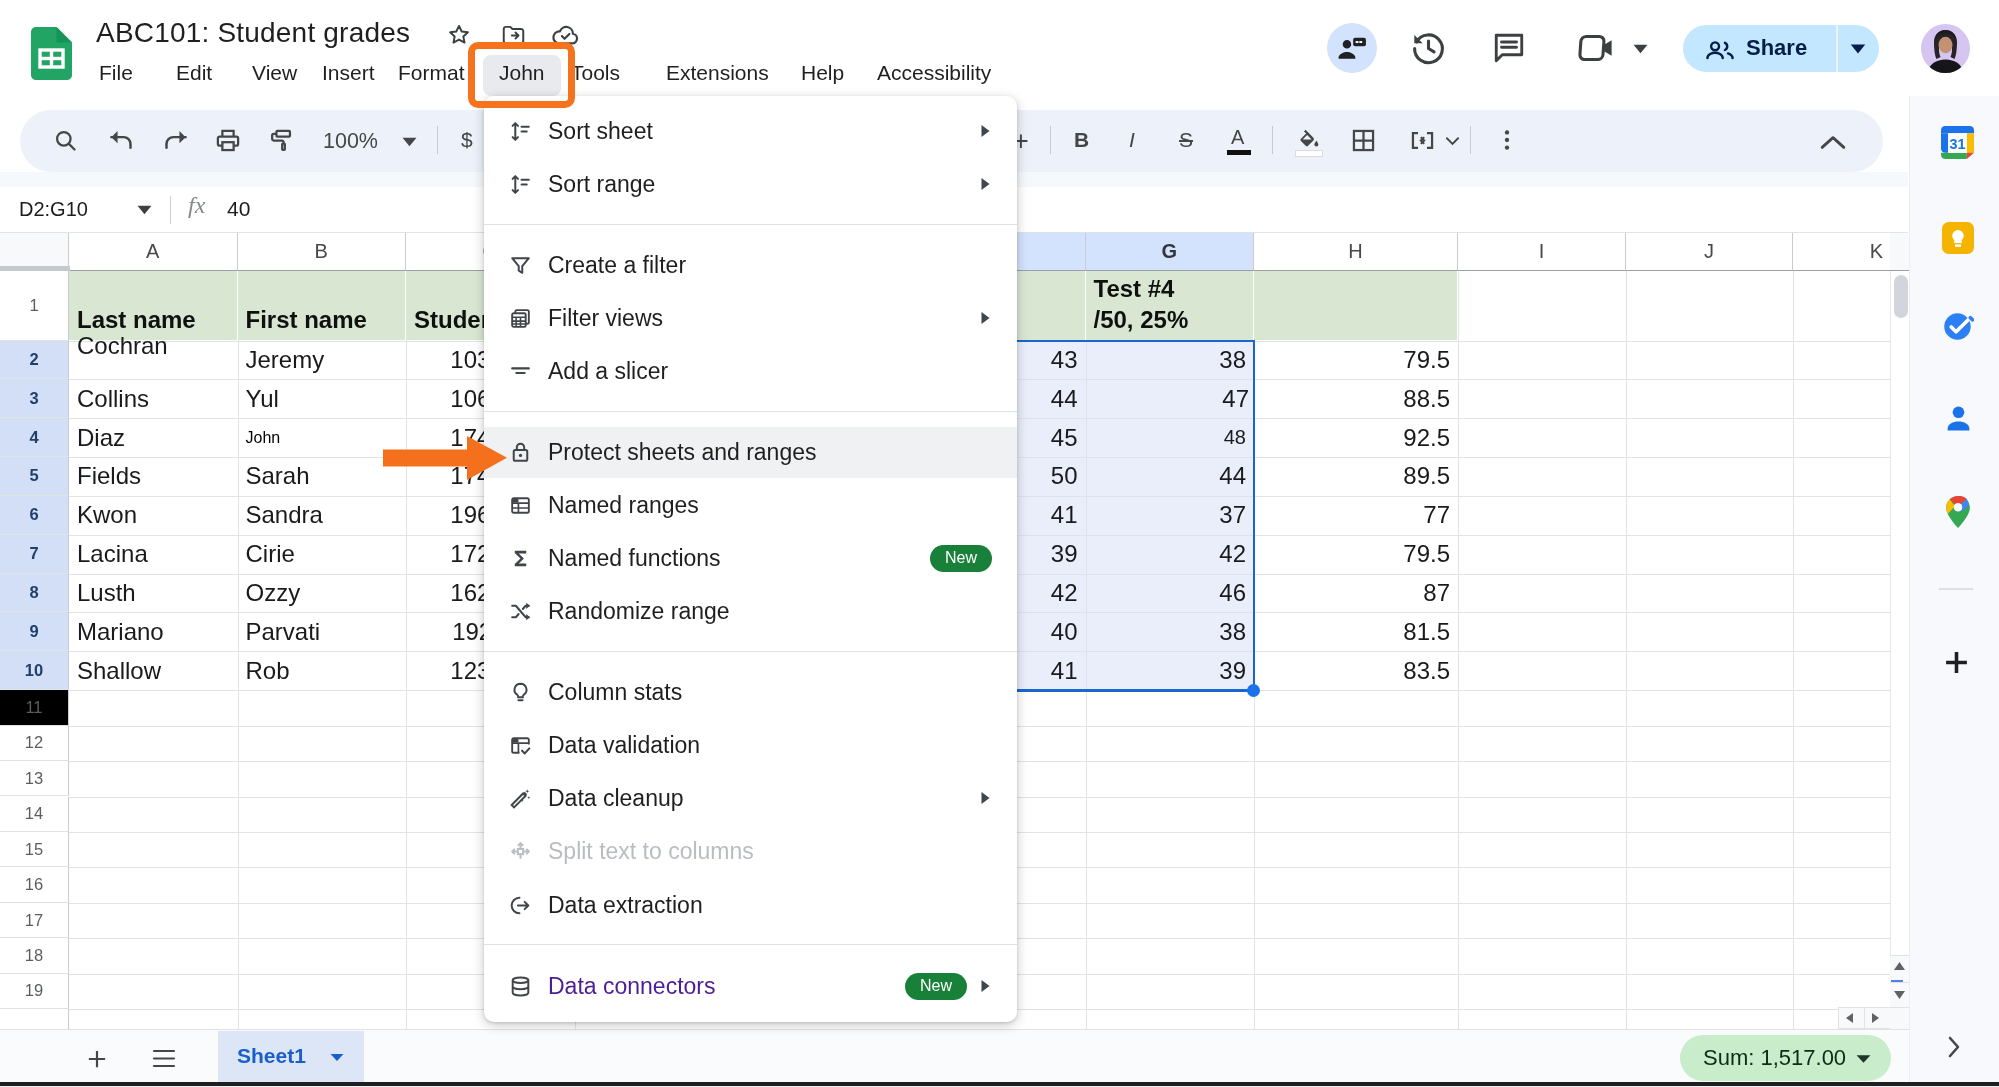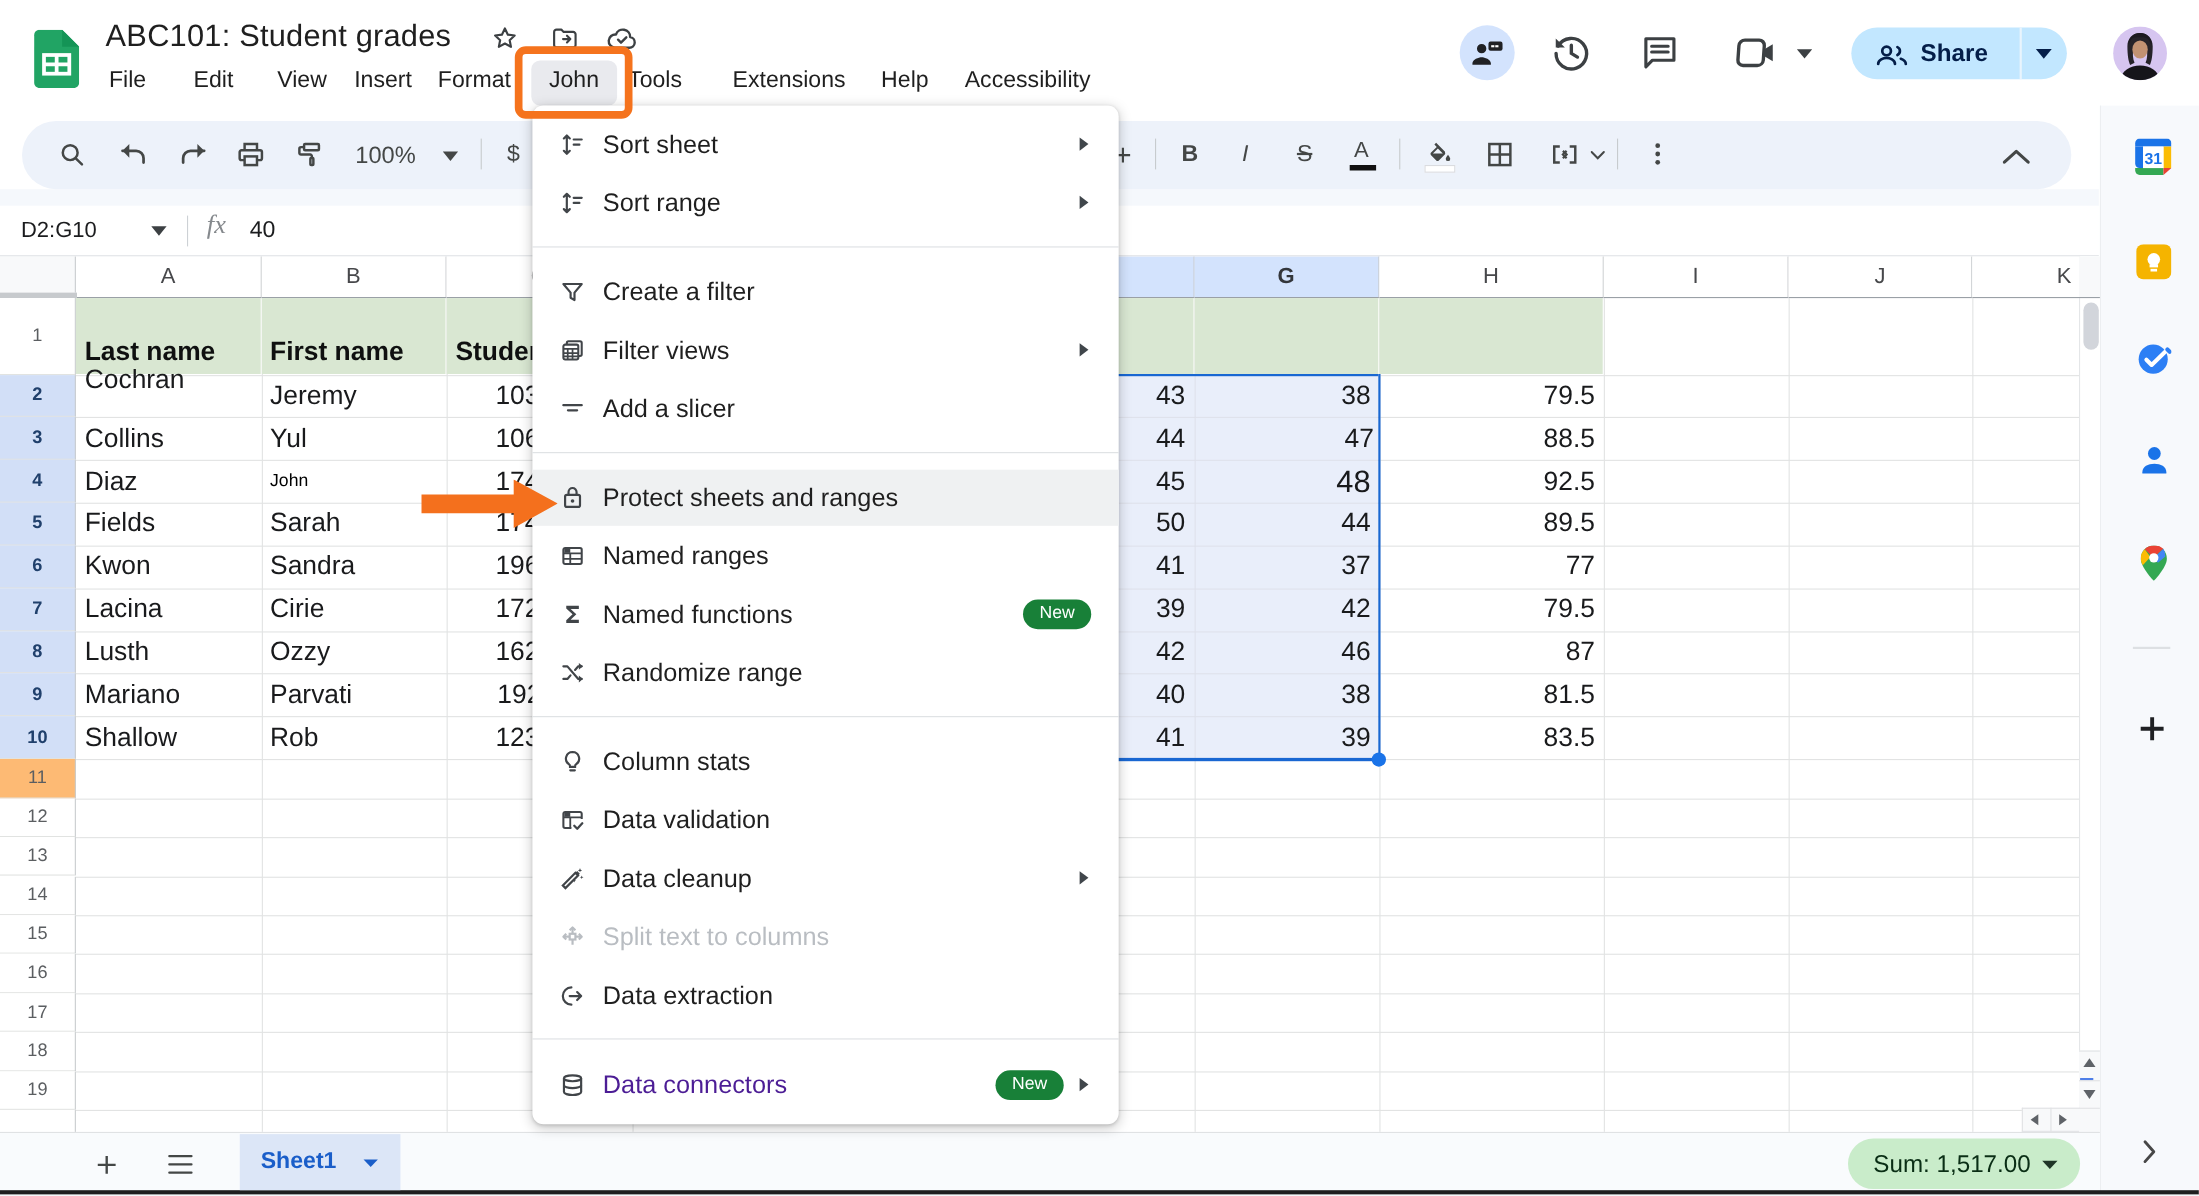--- a/index.html
+++ b/index.html
@@ -24,21 +24,21 @@
 <div class="ab ctr" style="left:0;top:38.0px;width:69px;height:69.5px;background:#ffffff;border-right:1px solid #c9cccf;border-bottom:1px solid #e1e3e1;box-sizing:border-box;font-size:16.5px;color:#5b5e61;font-weight:400">1</div>
 <div class="ab ctr" style="left:0;top:107.5px;width:69px;height:38.85000000000002px;background:#d2dff7;border-right:1px solid #c9cccf;border-bottom:1px solid #e1e3e1;box-sizing:border-box;font-size:16.5px;color:#20406c;font-weight:700">2</div>
 <div class="ab ctr" style="left:0;top:146.35000000000002px;width:69px;height:38.85000000000002px;background:#d2dff7;border-right:1px solid #c9cccf;border-bottom:1px solid #e1e3e1;box-sizing:border-box;font-size:16.5px;color:#20406c;font-weight:700">3</div>
 <div class="ab ctr" style="left:0;top:185.2px;width:69px;height:38.85000000000002px;background:#d2dff7;border-right:1px solid #c9cccf;border-bottom:1px solid #e1e3e1;box-sizing:border-box;font-size:16.5px;color:#20406c;font-weight:700">4</div>
 <div class="ab ctr" style="left:0;top:224.05px;width:69px;height:38.85000000000002px;background:#d2dff7;border-right:1px solid #c9cccf;border-bottom:1px solid #e1e3e1;box-sizing:border-box;font-size:16.5px;color:#20406c;font-weight:700">5</div>
 <div class="ab ctr" style="left:0;top:262.9px;width:69px;height:38.85000000000002px;background:#d2dff7;border-right:1px solid #c9cccf;border-bottom:1px solid #e1e3e1;box-sizing:border-box;font-size:16.5px;color:#20406c;font-weight:700">6</div>
 <div class="ab ctr" style="left:0;top:301.75px;width:69px;height:38.85000000000002px;background:#d2dff7;border-right:1px solid #c9cccf;border-bottom:1px solid #e1e3e1;box-sizing:border-box;font-size:16.5px;color:#20406c;font-weight:700">7</div>
 <div class="ab ctr" style="left:0;top:340.6px;width:69px;height:38.85000000000002px;background:#d2dff7;border-right:1px solid #c9cccf;border-bottom:1px solid #e1e3e1;box-sizing:border-box;font-size:16.5px;color:#20406c;font-weight:700">8</div>
 <div class="ab ctr" style="left:0;top:379.45000000000005px;width:69px;height:38.85000000000002px;background:#d2dff7;border-right:1px solid #c9cccf;border-bottom:1px solid #e1e3e1;box-sizing:border-box;font-size:16.5px;color:#20406c;font-weight:700">9</div>
 <div class="ab ctr" style="left:0;top:418.29999999999995px;width:69px;height:38.85000000000002px;background:#d2dff7;border-right:1px solid #c9cccf;border-bottom:1px solid #e1e3e1;box-sizing:border-box;font-size:16.5px;color:#20406c;font-weight:700">10</div>
-<div class="ab ctr" style="left:0;top:457.1500000000001px;width:69px;height:35.450000000000045px;background:#fdba74;border-right:1px solid #c9cccf;border-bottom:1px solid #e1e3e1;box-sizing:border-box;font-size:16.5px;color:#5b5e61;font-weight:400">11</div>
+<div class="ab ctr" style="left:0;top:457.1500000000001px;width:69px;height:35.450000000000045px;background:#000000;border-right:1px solid #c9cccf;border-bottom:1px solid #e1e3e1;box-sizing:border-box;font-size:16.5px;color:#5b5e61;font-weight:400">11</div>
 <div class="ab ctr" style="left:0;top:492.60000000000014px;width:69px;height:35.450000000000045px;background:#ffffff;border-right:1px solid #c9cccf;border-bottom:1px solid #e1e3e1;box-sizing:border-box;font-size:16.5px;color:#5b5e61;font-weight:400">12</div>
 <div class="ab ctr" style="left:0;top:528.0500000000001px;width:69px;height:35.450000000000045px;background:#ffffff;border-right:1px solid #c9cccf;border-bottom:1px solid #e1e3e1;box-sizing:border-box;font-size:16.5px;color:#5b5e61;font-weight:400">13</div>
 <div class="ab ctr" style="left:0;top:563.5000000000001px;width:69px;height:35.450000000000045px;background:#ffffff;border-right:1px solid #c9cccf;border-bottom:1px solid #e1e3e1;box-sizing:border-box;font-size:16.5px;color:#5b5e61;font-weight:400">14</div>
 <div class="ab ctr" style="left:0;top:598.95px;width:69px;height:35.450000000000045px;background:#ffffff;border-right:1px solid #c9cccf;border-bottom:1px solid #e1e3e1;box-sizing:border-box;font-size:16.5px;color:#5b5e61;font-weight:400">15</div>
 <div class="ab ctr" style="left:0;top:634.4000000000001px;width:69px;height:35.450000000000045px;background:#ffffff;border-right:1px solid #c9cccf;border-bottom:1px solid #e1e3e1;box-sizing:border-box;font-size:16.5px;color:#5b5e61;font-weight:400">16</div>
 <div class="ab ctr" style="left:0;top:669.8500000000001px;width:69px;height:35.450000000000045px;background:#ffffff;border-right:1px solid #c9cccf;border-bottom:1px solid #e1e3e1;box-sizing:border-box;font-size:16.5px;color:#5b5e61;font-weight:400">17</div>
 <div class="ab ctr" style="left:0;top:705.3000000000002px;width:69px;height:35.450000000000045px;background:#ffffff;border-right:1px solid #c9cccf;border-bottom:1px solid #e1e3e1;box-sizing:border-box;font-size:16.5px;color:#5b5e61;font-weight:400">18</div>
 <div class="ab ctr" style="left:0;top:740.7500000000001px;width:69px;height:35.450000000000045px;background:#ffffff;border-right:1px solid #c9cccf;border-bottom:1px solid #e1e3e1;box-sizing:border-box;font-size:16.5px;color:#5b5e61;font-weight:400">19</div>
 <div class="ab ctr" style="left:0;top:776.2px;width:69px;height:35.450000000000045px;background:#ffffff;border-right:1px solid #c9cccf;border-bottom:1px solid #e1e3e1;box-sizing:border-box;font-size:16.5px;color:#5b5e61;font-weight:400"></div>
 <div class="ab" style="left:237.5px;top:38.0px;width:1px;height:757.5px;background:#e2e3e3"></div>
@@ -82,37 +82,39 @@
 <div class="ab" style="left:917px;top:224.05px;width:337.0px;height:1px;background:#dfe2ec"></div>
 <div class="ab" style="left:917px;top:262.90000000000003px;width:337.0px;height:1px;background:#dfe2ec"></div>
 <div class="ab" style="left:917px;top:301.75px;width:337.0px;height:1px;background:#dfe2ec"></div>
 <div class="ab" style="left:917px;top:340.6px;width:337.0px;height:1px;background:#dfe2ec"></div>
 <div class="ab" style="left:917px;top:379.45000000000005px;width:337.0px;height:1px;background:#dfe2ec"></div>
 <div class="ab" style="left:917px;top:418.30000000000007px;width:337.0px;height:1px;background:#dfe2ec"></div>
 <div class="ab" style="left:1085.5px;top:107.5px;width:1px;height:349.65px;background:#dfe2ec"></div>
 <div class="ab" style="left:69px;top:38.0px;width:152.5px;height:63.5px;display:flex;align-items:flex-end;justify-content:flex-start;padding-left:8px;font-weight:700;font-size:24px;color:#0f1010;white-space:pre;line-height:31px">Last name</div>
 <div class="ab" style="left:237.5px;top:38.0px;width:152.5px;height:63.5px;display:flex;align-items:flex-end;justify-content:flex-start;padding-left:8px;font-weight:700;font-size:24px;color:#0f1010;white-space:pre;line-height:31px">First name</div>
 <div class="ab" style="left:406px;top:38.0px;width:152.5px;height:63.5px;display:flex;align-items:flex-end;justify-content:flex-start;padding-left:8px;font-weight:700;font-size:24px;color:#0f1010;white-space:pre;line-height:31px">Student ID</div>
+<div class="ab" style="left:1085.5px;top:38.0px;width:152.5px;height:63.5px;display:flex;align-items:flex-end;justify-content:flex-start;padding-left:8px;font-weight:700;font-size:24px;color:#0f1010;white-space:pre;line-height:31px">Test #4
+/50, 25%</div>
 <div class="ab" style="left:69px;top:94px;width:160.5px;height:38.85000000000002px;display:flex;align-items:center;justify-content:flex-start;padding-left:8px;padding-right:0px;font-size:24px;color:#191a1c">Cochran</div>
 <div class="ab" style="left:237.5px;top:107.5px;width:160.5px;height:38.85000000000002px;display:flex;align-items:center;justify-content:flex-start;padding-left:8px;padding-right:0px;font-size:24px;color:#191a1c">Jeremy</div>
 <div class="ab" style="left:406px;top:107.5px;width:164.5px;height:38.85000000000002px;display:flex;align-items:center;justify-content:flex-end;padding-left:0px;padding-right:8px;font-size:24px;color:#191a1c">103475789</div>
 <div class="ab" style="left:917px;top:107.5px;width:160.5px;height:38.85000000000002px;display:flex;align-items:center;justify-content:flex-end;padding-left:0px;padding-right:8px;font-size:24px;color:#191a1c">43</div>
 <div class="ab" style="left:1085.5px;top:107.5px;width:160.5px;height:38.85000000000002px;display:flex;align-items:center;justify-content:flex-end;padding-left:0px;padding-right:8px;font-size:24px;color:#191a1c">38</div>
 <div class="ab" style="left:1254px;top:107.5px;width:196px;height:38.85000000000002px;display:flex;align-items:center;justify-content:flex-end;padding-left:0px;padding-right:8px;font-size:24px;color:#191a1c">79.5</div>
 <div class="ab" style="left:69px;top:146.35000000000002px;width:160.5px;height:38.85000000000002px;display:flex;align-items:center;justify-content:flex-start;padding-left:8px;padding-right:0px;font-size:24px;color:#191a1c">Collins</div>
 <div class="ab" style="left:237.5px;top:146.35000000000002px;width:160.5px;height:38.85000000000002px;display:flex;align-items:center;justify-content:flex-start;padding-left:8px;padding-right:0px;font-size:24px;color:#191a1c">Yul</div>
 <div class="ab" style="left:406px;top:146.35000000000002px;width:164.5px;height:38.85000000000002px;display:flex;align-items:center;justify-content:flex-end;padding-left:0px;padding-right:8px;font-size:24px;color:#191a1c">106429910</div>
 <div class="ab" style="left:917px;top:146.35000000000002px;width:160.5px;height:38.85000000000002px;display:flex;align-items:center;justify-content:flex-end;padding-left:0px;padding-right:8px;font-size:24px;color:#191a1c">44</div>
 <div class="ab" style="left:1085.5px;top:146.35000000000002px;width:160.5px;height:38.85000000000002px;display:flex;align-items:center;justify-content:flex-end;padding-left:3px;padding-right:8px;font-size:24px;color:#191a1c">47</div>
 <div class="ab" style="left:1254px;top:146.35000000000002px;width:196px;height:38.85000000000002px;display:flex;align-items:center;justify-content:flex-end;padding-left:0px;padding-right:8px;font-size:24px;color:#191a1c">88.5</div>
 <div class="ab" style="left:69px;top:185.2px;width:160.5px;height:38.85000000000002px;display:flex;align-items:center;justify-content:flex-start;padding-left:8px;padding-right:0px;font-size:24px;color:#191a1c">Diaz</div>
 <div class="ab" style="left:237.5px;top:185.2px;width:160.5px;height:38.85000000000002px;display:flex;align-items:center;justify-content:flex-start;padding-left:8px;padding-right:0px;font-size:16px;color:#000000">John</div>
 <div class="ab" style="left:406px;top:185.2px;width:164.5px;height:38.85000000000002px;display:flex;align-items:center;justify-content:flex-end;padding-left:0px;padding-right:8px;font-size:24px;color:#191a1c">174498510</div>
 <div class="ab" style="left:917px;top:185.2px;width:160.5px;height:38.85000000000002px;display:flex;align-items:center;justify-content:flex-end;padding-left:0px;padding-right:8px;font-size:24px;color:#191a1c">45</div>
-<div class="ab" style="left:1085.5px;top:185.2px;width:160.5px;height:38.85000000000002px;display:flex;align-items:center;justify-content:flex-end;padding-left:0px;padding-right:2px;font-size:28px;color:#191a1c">48</div>
+<div class="ab" style="left:1085.5px;top:185.2px;width:160.5px;height:38.85000000000002px;display:flex;align-items:center;justify-content:flex-end;padding-left:0px;padding-right:2px;font-size:20px;color:#191a1c">48</div>
 <div class="ab" style="left:1254px;top:185.2px;width:196px;height:38.85000000000002px;display:flex;align-items:center;justify-content:flex-end;padding-left:0px;padding-right:8px;font-size:24px;color:#191a1c">92.5</div>
 <div class="ab" style="left:69px;top:224.05px;width:160.5px;height:38.85000000000002px;display:flex;align-items:center;justify-content:flex-start;padding-left:8px;padding-right:0px;font-size:24px;color:#191a1c">Fields</div>
 <div class="ab" style="left:237.5px;top:224.05px;width:160.5px;height:38.85000000000002px;display:flex;align-items:center;justify-content:flex-start;padding-left:8px;padding-right:0px;font-size:24px;color:#191a1c">Sarah</div>
 <div class="ab" style="left:406px;top:224.05px;width:164.5px;height:38.85000000000002px;display:flex;align-items:center;justify-content:flex-end;padding-left:0px;padding-right:8px;font-size:24px;color:#191a1c">174600810</div>
 <div class="ab" style="left:917px;top:224.05px;width:160.5px;height:38.85000000000002px;display:flex;align-items:center;justify-content:flex-end;padding-left:0px;padding-right:8px;font-size:24px;color:#191a1c">50</div>
 <div class="ab" style="left:1085.5px;top:224.05px;width:160.5px;height:38.85000000000002px;display:flex;align-items:center;justify-content:flex-end;padding-left:0px;padding-right:8px;font-size:24px;color:#191a1c">44</div>
 <div class="ab" style="left:1254px;top:224.05px;width:196px;height:38.85000000000002px;display:flex;align-items:center;justify-content:flex-end;padding-left:0px;padding-right:8px;font-size:24px;color:#191a1c">89.5</div>
 <div class="ab" style="left:69px;top:262.9px;width:160.5px;height:38.85000000000002px;display:flex;align-items:center;justify-content:flex-start;padding-left:8px;padding-right:0px;font-size:24px;color:#191a1c">Kwon</div>
 <div class="ab" style="left:237.5px;top:262.9px;width:160.5px;height:38.85000000000002px;display:flex;align-items:center;justify-content:flex-start;padding-left:8px;padding-right:0px;font-size:24px;color:#191a1c">Sandra</div>
 <div class="ab" style="left:406px;top:262.9px;width:164.5px;height:38.85000000000002px;display:flex;align-items:center;justify-content:flex-end;padding-left:0px;padding-right:8px;font-size:24px;color:#191a1c">196488310</div>

